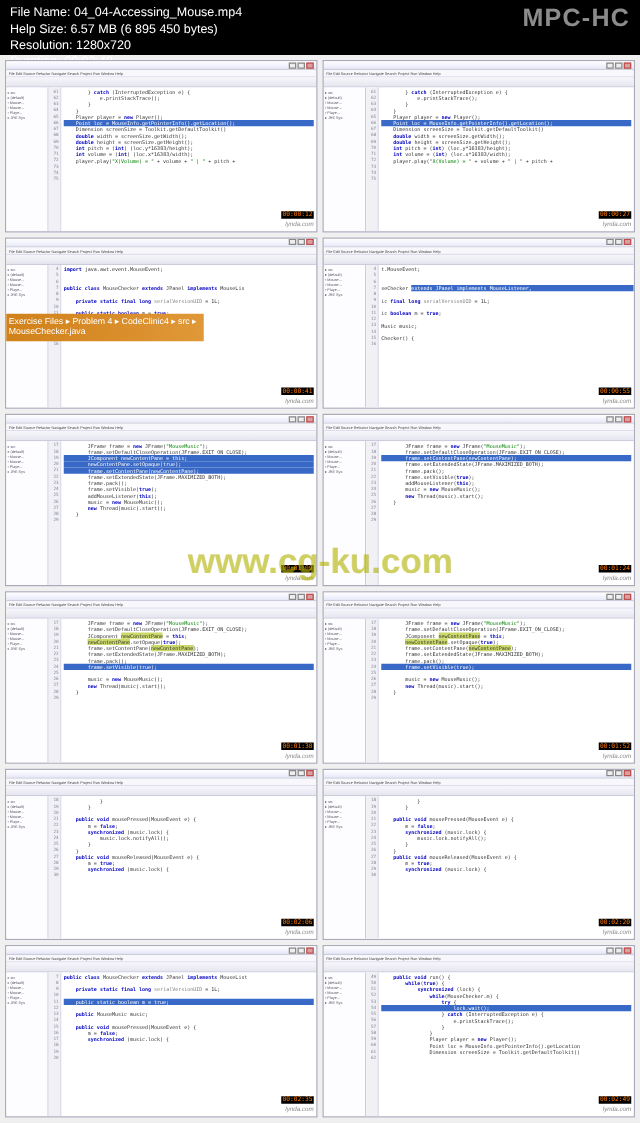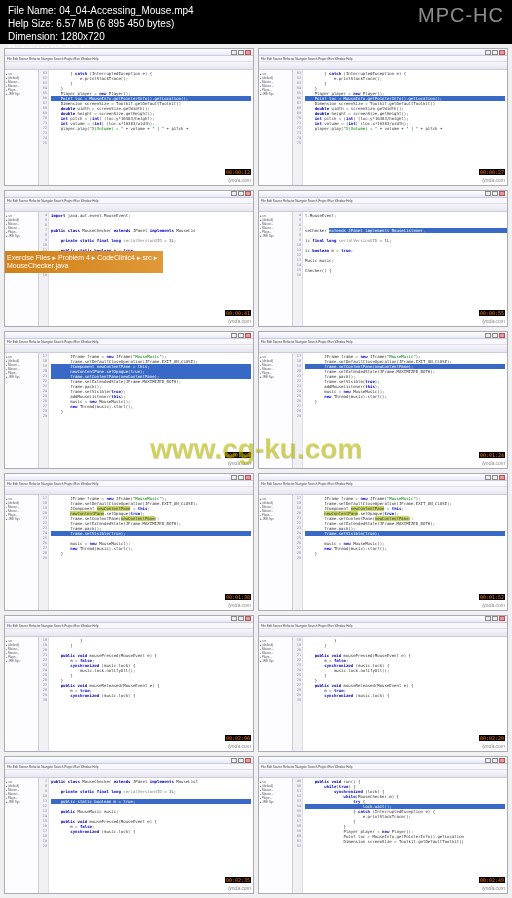--- a/index.html
+++ b/index.html
@@ -15,21 +15,21 @@
   .header {
     background: #000;
     color: #fff;
     padding: 4px 8px;
     display: flex;
     justify-content: space-between;
     align-items: flex-start;
     height: 44px;
   }
   .file-info { font-size: 10px; line-height: 1.3; }
-  .mpc-logo { font-size: 20px; font-weight: 400; color: rgba(255,255,255,0.55); letter-spacing: 1px; }
+  .mpc-logo { font-size: 20px; font-weight: 700; color: rgba(255,255,255,0.55); letter-spacing: 1px; }
   .grid {
     display: grid;
     grid-template-columns: 1fr 1fr;
     grid-template-rows: repeat(6, 1fr);
     gap: 4px;
     padding: 4px;
     height: calc(100% - 44px);
     background: #f0f0f0;
   }
   .cell {
@@ -156,21 +156,21 @@
     text-shadow: 0.5px 0.5px 0 rgba(120,120,0,0.3);
   }
 </style>
 </head>
 <body>
 
 <div class="header">
   <div class="file-info">
     <div><span>File Name:</span> <span>04_04-Accessing_Mouse.mp4</span></div>
     <div><span>Help Size:</span> <span>6.57 MB (6 895 450 bytes)</span></div>
-    <div><span>Dimension:</span> <span>1280x720</span></div>
+    <div><span>Resolution:</span> <span>1280x720</span></div>
     <div><span>Duration:</span> <span>00:02:48</span></div>
   </div>
   <div class="mpc-logo">MPC-HC</div>
 </div>
 
 <div class="grid">
     <div class="cell">
     <div class="titlebar">
       <div class="winbtn"></div>
       <div class="winbtn"></div>

